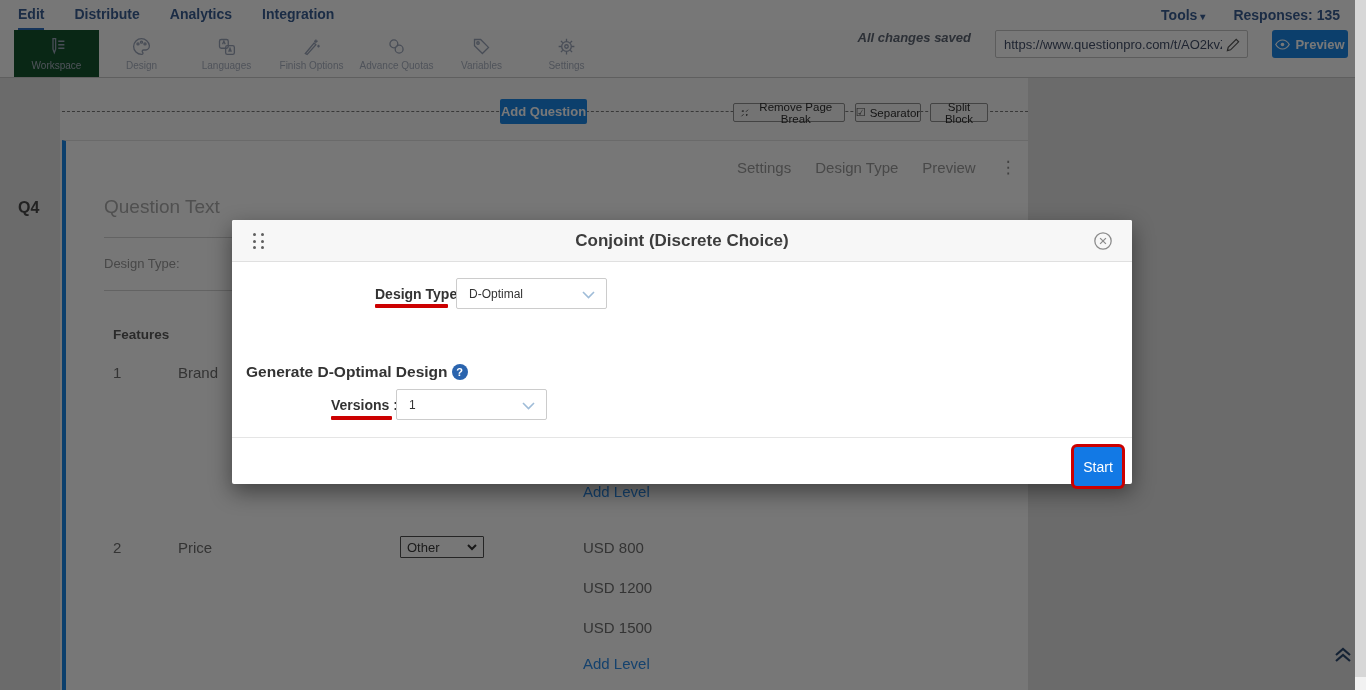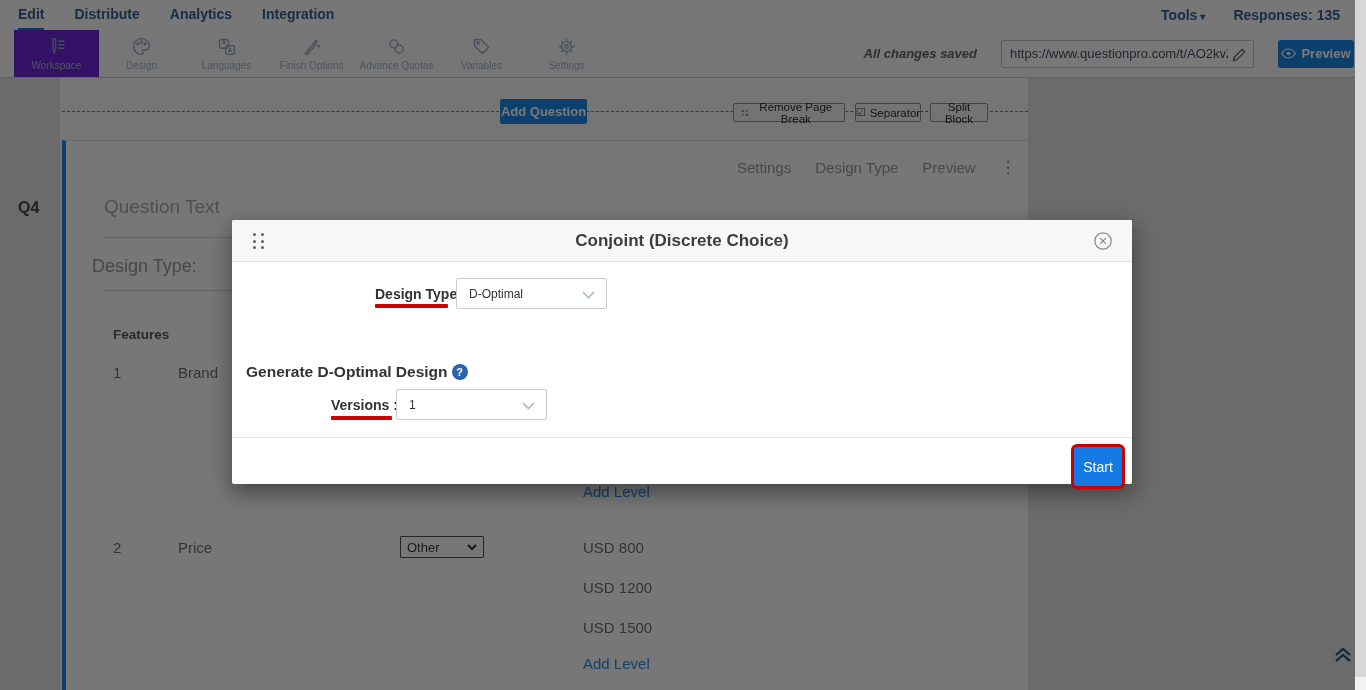--- a/index.html
+++ b/index.html
@@ -16,24 +16,24 @@
   .nav1-right { margin-left:auto; display:flex; align-items:center; gap:28px; }
   .nav1-tools { font-size:14px; font-weight:700; color:#3a5f94; cursor:pointer; }
   .nav1-caret { font-size:10px; color:#3a5f94; margin-left:3px; }
   .nav1-resp { font-size:14px; font-weight:700; color:#3a5f94; margin-right:12px; }
 
   
   .nav2 { position:absolute; left:0; top:30px; width:1366px; height:48px; background:#fbfbfb;
           border-bottom:1px solid #c9c9c9; display:flex; align-items:stretch; padding-left:14px; z-index:2; }
   .tb-item { width:85px; display:flex; flex-direction:column; align-items:center; justify-content:center;
              gap:3px; cursor:pointer; }
-  .tb-item.active { background:#6d28d9; }
+  .tb-item.active { background:#14532d; }
   .tb-item svg { width:21px; height:21px; stroke:#9aa4b8; fill:none; stroke-width:1.5; }
   .tb-label { font-size:10px; color:#a9b1c0; white-space:nowrap; }
-  .nav2-right { margin-left:auto; display:flex; align-items:center; gap:24px; padding-right:12px; }
+  .nav2-right { margin-left:auto; display:flex; gap:24px; padding-right:18px; }
   .save-status { font-size:13px; font-style:italic; font-weight:700; color:#5e6674; }
   .url-box { position:relative; width:253px; height:28px; background:#fff; border:1px solid #c4c4c4;
              border-radius:2px; display:flex; align-items:center; }
   .url-box input { border:0; outline:0; background:transparent; width:218px; margin-left:8px;
                    font-size:13px; color:#44506a; font-family:"Liberation Sans",sans-serif; }
   .url-pencil { position:absolute; right:6px; top:6px; }
   .preview-btn { width:76px; height:28px; background:#1b87e6; border:0; border-radius:3px; color:#fff;
                  font-size:13px; font-weight:700; display:flex; align-items:center; justify-content:center;
                  gap:5px; cursor:pointer; font-family:"Liberation Sans",sans-serif; }
 
@@ -52,21 +52,21 @@
   .card { position:absolute; left:62px; top:140px; width:966px; height:550px; background:#fcfcfc;
           border-left:4px solid #1b87e6; border-top:1px solid #e2e2e2; }
   .q-id { position:absolute; left:18px; top:199px; font-size:16px; font-weight:700; color:#4a4a4a; }
   .card-menu { position:absolute; left:737px; top:159px; display:flex; align-items:center; gap:24px; }
   .card-menu-item { font-size:15px; color:#9a9a9a; cursor:pointer; }
   .kebab { font-size:17px; color:#8c8c8c; cursor:pointer; line-height:1; }
   .q-text { position:absolute; left:104px; top:196px; font-size:19px; color:#aaaaaa; }
   .hline { position:absolute; height:1px; background:#d2d2d2; }
   .hl1 { left:104px; top:237px; width:591px; }
   .hl2 { left:104px; top:290px; width:591px; }
-  .design-type-lbl { position:absolute; left:92px; top:256px; font-size:18px; color:#999999; }
+  .design-type-lbl { position:absolute; left:104px; top:256px; font-size:13px; color:#999999; }
   .features-lbl { position:absolute; left:113px; top:327px; font-size:13.5px; font-weight:700; color:#5a5a5a; }
   .feat { position:absolute; font-size:15px; color:#6f6f6f; }
   .f1n { left:113px; top:364px; } .f1name { left:178px; top:364px; }
   .f2n { left:113px; top:539px; } .f2name { left:178px; top:539px; }
   .lvl0 { left:583px; top:539px; } .lvl1 { left:583px; top:579px; } .lvl2 { left:583px; top:619px; }
   .add-level { position:absolute; left:583px; font-size:15px; color:#2e8ce8; cursor:pointer; }
   .al1 { top:483px; } .al2 { top:655px; }
   .other-select { position:absolute; left:400px; top:536px; width:84px; height:22px; border:1.5px solid #4f4f4f;
                   border-radius:1px; display:flex; align-items:center; font-size:13px; color:#3a3a3a;
                   padding-left:6px; cursor:pointer; background:transparent; }

